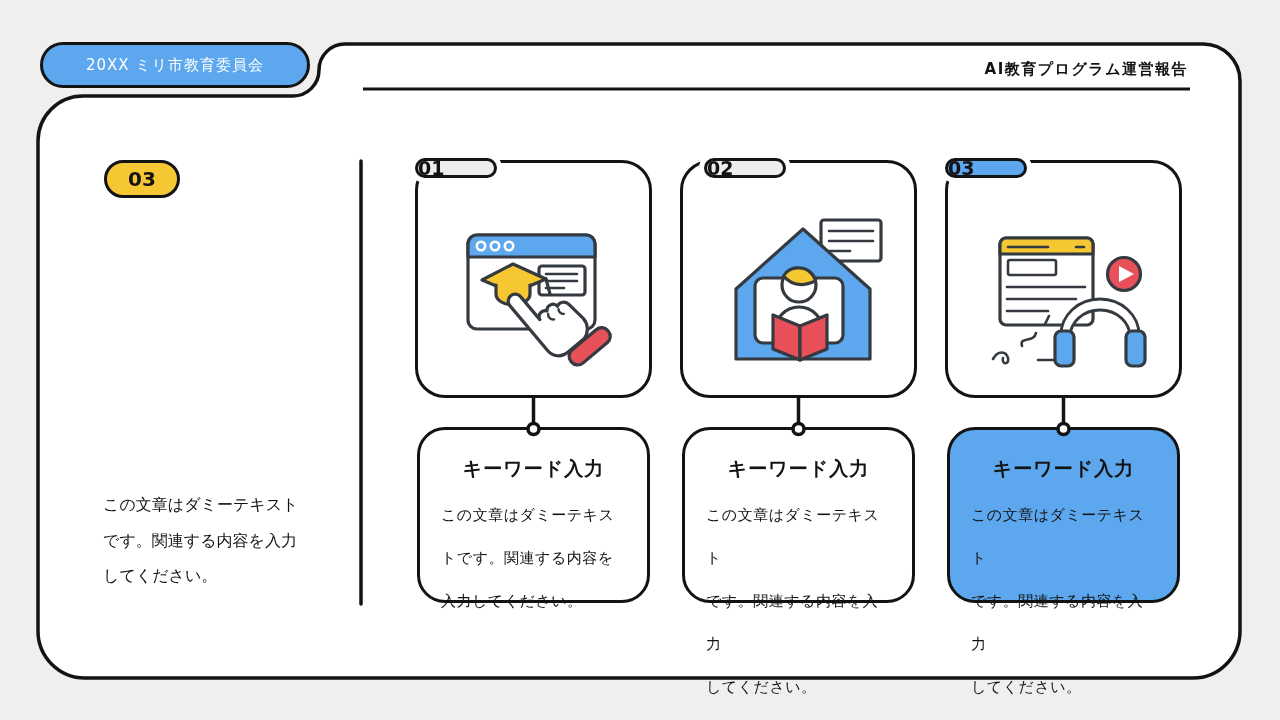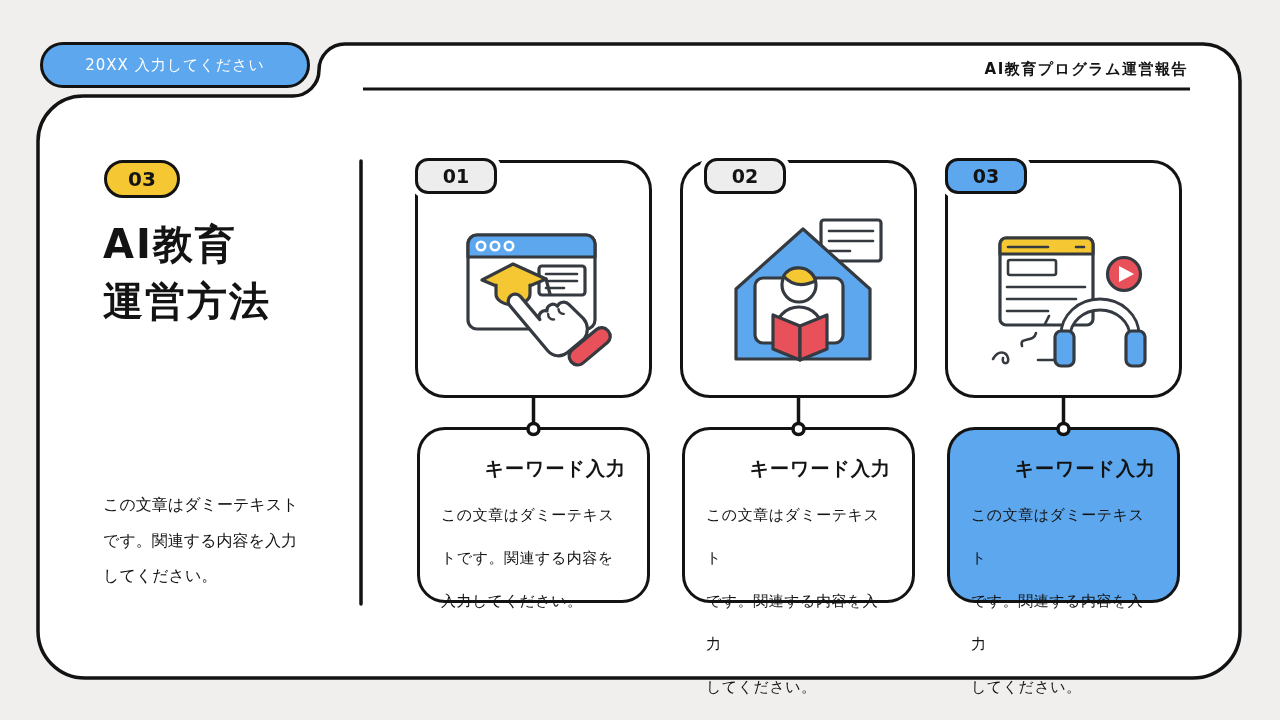--- a/index.html
+++ b/index.html
@@ -25,58 +25,56 @@
     background:var(--yellow);border:3.5px solid var(--ink);z-index:2;
     display:flex;align-items:center;justify-content:center;
     font-size:20px;font-weight:bold;}
   .main-title{left:103px;top:216px;font-size:40px;font-weight:bold;line-height:57px;
     white-space:pre-line;z-index:2;letter-spacing:2px;}
   .left-desc{left:103px;top:487px;width:240px;font-size:16px;line-height:35.5px;
     white-space:pre-line;z-index:2;}
 
   .illus-card{top:160px;width:237px;height:238px;background:#fff;
     border:3.5px solid var(--ink);border-radius:30px;z-index:1;}
-  .badge{top:158px;width:82px;height:36px;border-radius:13px;
+  .badge{top:158px;width:82px;height:20px;border-radius:13px;
     background:var(--badge-gray);border:3.5px solid var(--ink);z-index:3;
-    display:flex;align-items:center;justify-content:center;
+    display:flex;align-items:center;
     font-size:19px;font-weight:bold;box-shadow:0 0 0 5px #fff;}
   .badge.blue{background:var(--blue);}
   .text-card{top:427px;width:233px;height:176px;background:#fff;
     border:3.5px solid var(--ink);border-radius:28px;z-index:1;
     padding:26px 21px 0 21px;text-align:center;}
   .text-card.blue{background:var(--blue);}
-  .text-card h3{font-size:19px;font-weight:bold;letter-spacing:1px;text-align:right;}
+  .text-card h3{font-size:19px;font-weight:bold;letter-spacing:1px;}
   .text-card p{margin-top:12px;font-size:15px;line-height:43px;text-align:left;
     white-space:pre-line;letter-spacing:0.5px;}
   .illus{position:absolute;inset:0;}
 </style>
 </head>
 <body>
 
 <div class="stage">
 
   <svg class="bg-svg" width="1280" height="720" viewBox="0 0 1280 720">
     <path d="M 38,141 A 45,45 0 0 1 83,96 L 293,96 A 26,26 0 0 0 319,70 A 26,26 0 0 1 345,44
          L 1203,44 A 37,37 0 0 1 1240,81 L 1240,631 A 47,47 0 0 1 1193,678 L 85,678
          A 47,47 0 0 1 38,631 Z" fill="#ffffff" stroke="#131313" stroke-width="3.5"></path>
     <line x1="363" y1="89" x2="1190" y2="89" stroke="#131313" stroke-width="3"></line>
     <line x1="361" y1="161" x2="361" y2="604" stroke="#131313" stroke-width="3.5" stroke-linecap="round"></line>
   </svg>
 
   <div class="abs top-pill">
-    <span>20XX 入力してください</span>
+    <span>20XX ミリ市教育委員会</span>
   </div>
 
   <div class="abs header-title">AI教育プログラム運営報告</div>
 
   <div class="abs num-pill">
     <span>03</span>
   </div>
-  <h1 class="abs main-title">AI教育
-運営方法</h1>
   <p class="abs left-desc">この文章はダミーテキスト
 です。関連する内容を入力
 してください。</p>
 
   <div class="abs illus-card" style="left:415px">
     <svg class="illus" width="237" height="238" viewBox="0 0 237 238">
       <g stroke="#343A40" stroke-width="3.2" stroke-linecap="round" stroke-linejoin="round">
         <rect x="50" y="72" width="127" height="94" rx="9" fill="#fff"></rect>
         <path d="M50,94 v-13 a9,9 0 0 1 9,-9 h109 a9,9 0 0 1 9,9 v13 z" fill="#5CA7EE"></path>
         <g fill="none" stroke="#fff" stroke-width="2.6">

